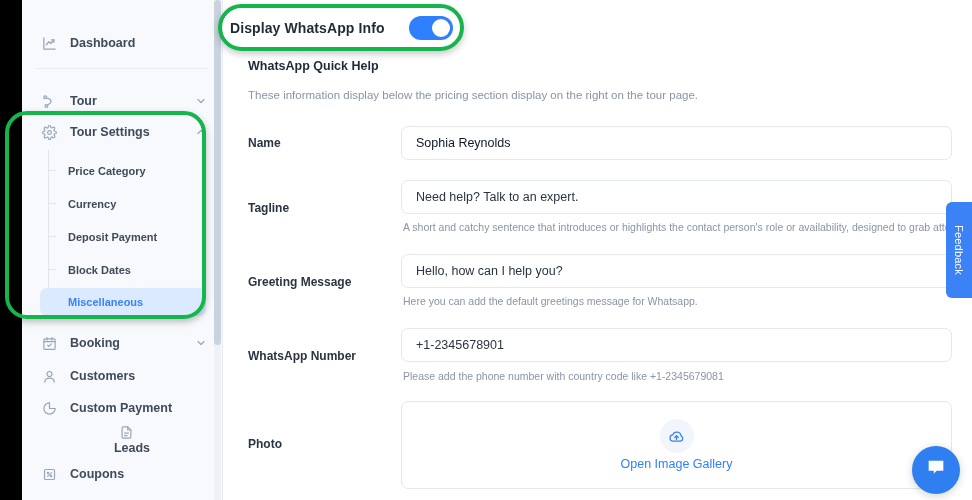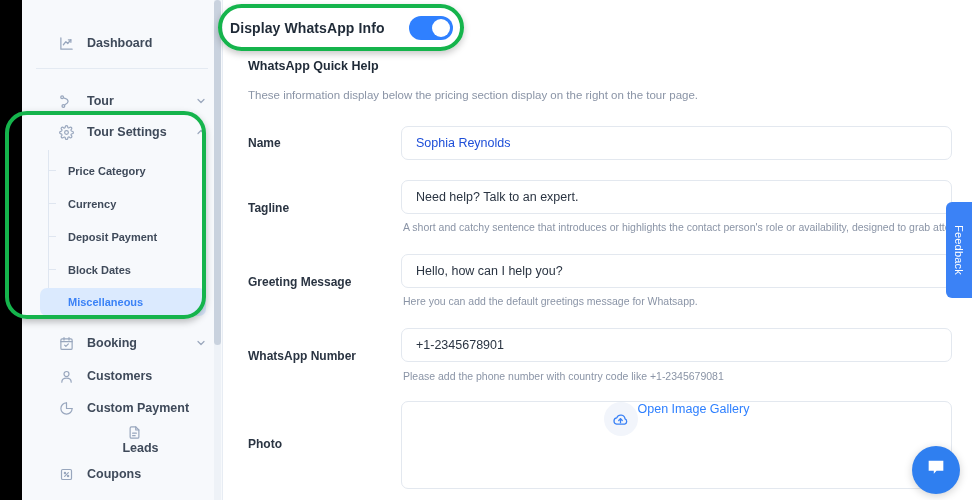--- a/index.html
+++ b/index.html
@@ -28,21 +28,21 @@
     width: 201px; height: 500px;
     background: #f7f9fc;
     border-right: 1px solid #e7ecf3;
     overflow: hidden;
   }
   .nav-row {
     position: absolute;
     left: 0; width: 201px;
     height: 34px;
     display: flex; align-items: center;
-    padding-left: 36px;
+    padding-left: 19px;
     color: #3f4a5a;
     font-size: 12.5px;
     font-weight: 600;
     white-space: nowrap;
   }
   .nav-row .ico {
     width: 17px; height: 17px;
     margin-right: 12px;
     flex: 0 0 17px;
     color: #98a6bd;
@@ -154,36 +154,36 @@
     position: absolute; left: 178px;
     width: 551px; height: 34px;
     border: 1px solid #e3e8ef;
     border-radius: 7px;
     background: #ffffff;
     display: flex; align-items: center;
     padding-left: 14px;
     font-size: 12.5px;
     color: #2a3442;
   }
-  .finput.placeholder { color: #1d4ed8; }
+  .finput.placeholder { color: #0f172a; }
   .fhelp {
     position: absolute; left: 180px;
     font-size: 10.5px; color: #8a94a6;
     white-space: nowrap;
   }
 
   
   .dropzone {
     position: absolute; left: 178px; top: 401px;
     width: 551px; height: 88px;
     border: 1px solid #e3e8ef;
     border-radius: 7px;
     background: #ffffff;
-    display: flex; flex-direction: row;
-    justify-content: center;
+    display: flex; flex-direction: column;
+    align-items: center; justify-content: center;
   }
   .dz-circle {
     width: 34px; height: 34px; border-radius: 50%;
     background: #f2f5fb;
     display: flex; align-items: center; justify-content: center;
     color: #3b82f6;
     margin-bottom: 4px;
   }
   .dz-link {
     font-size: 12.5px; color: #2f80ff; font-weight: 400;

